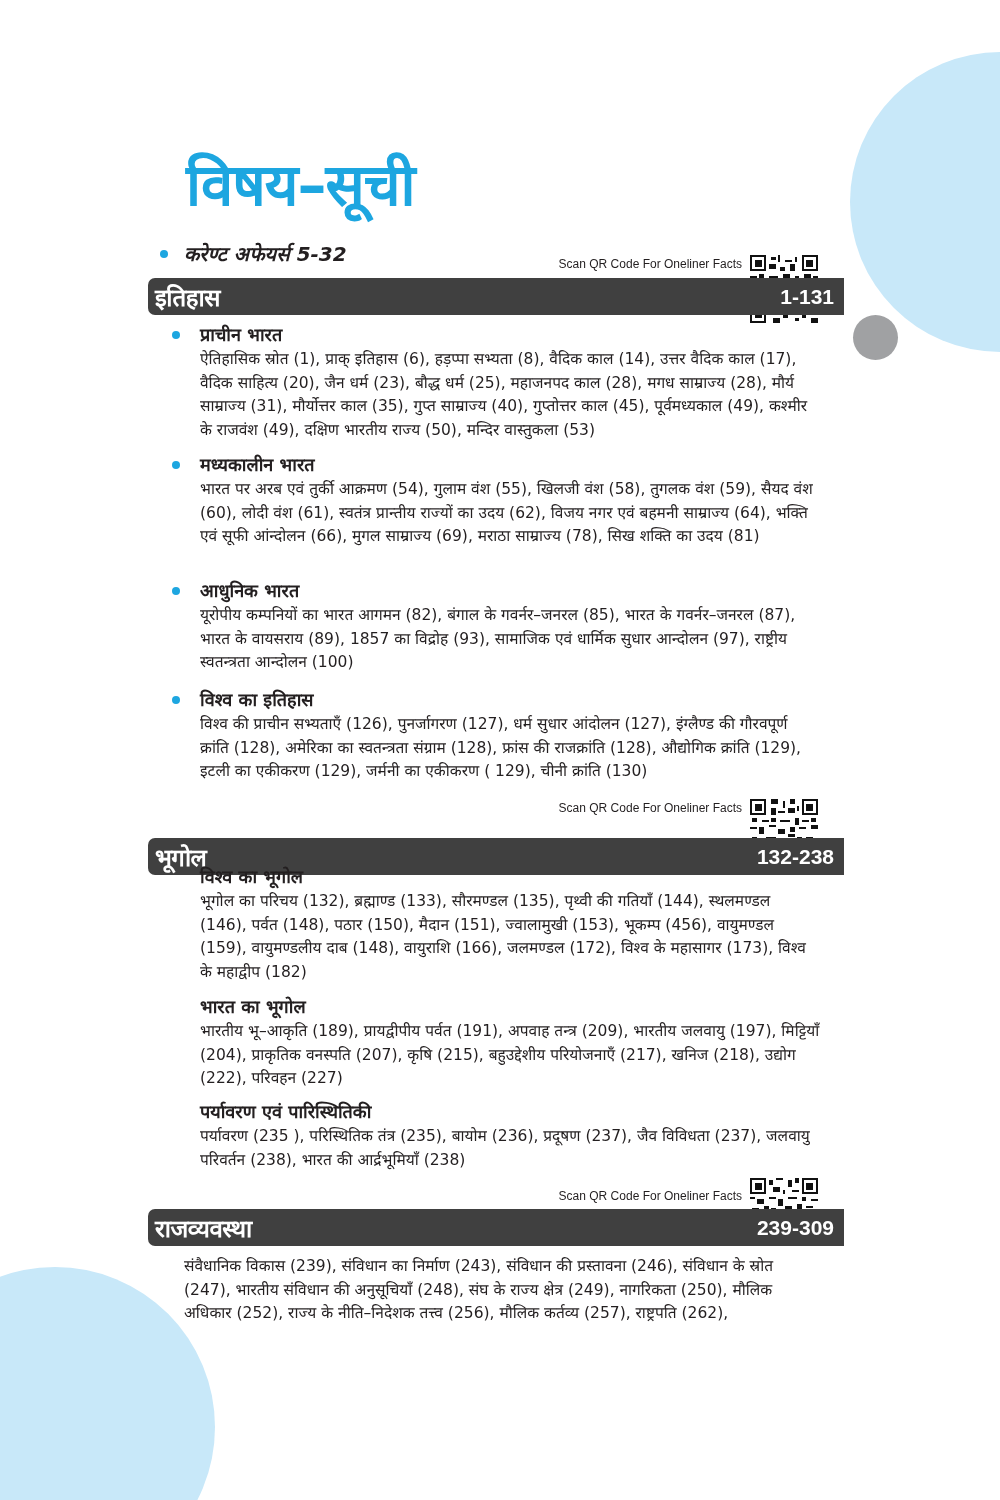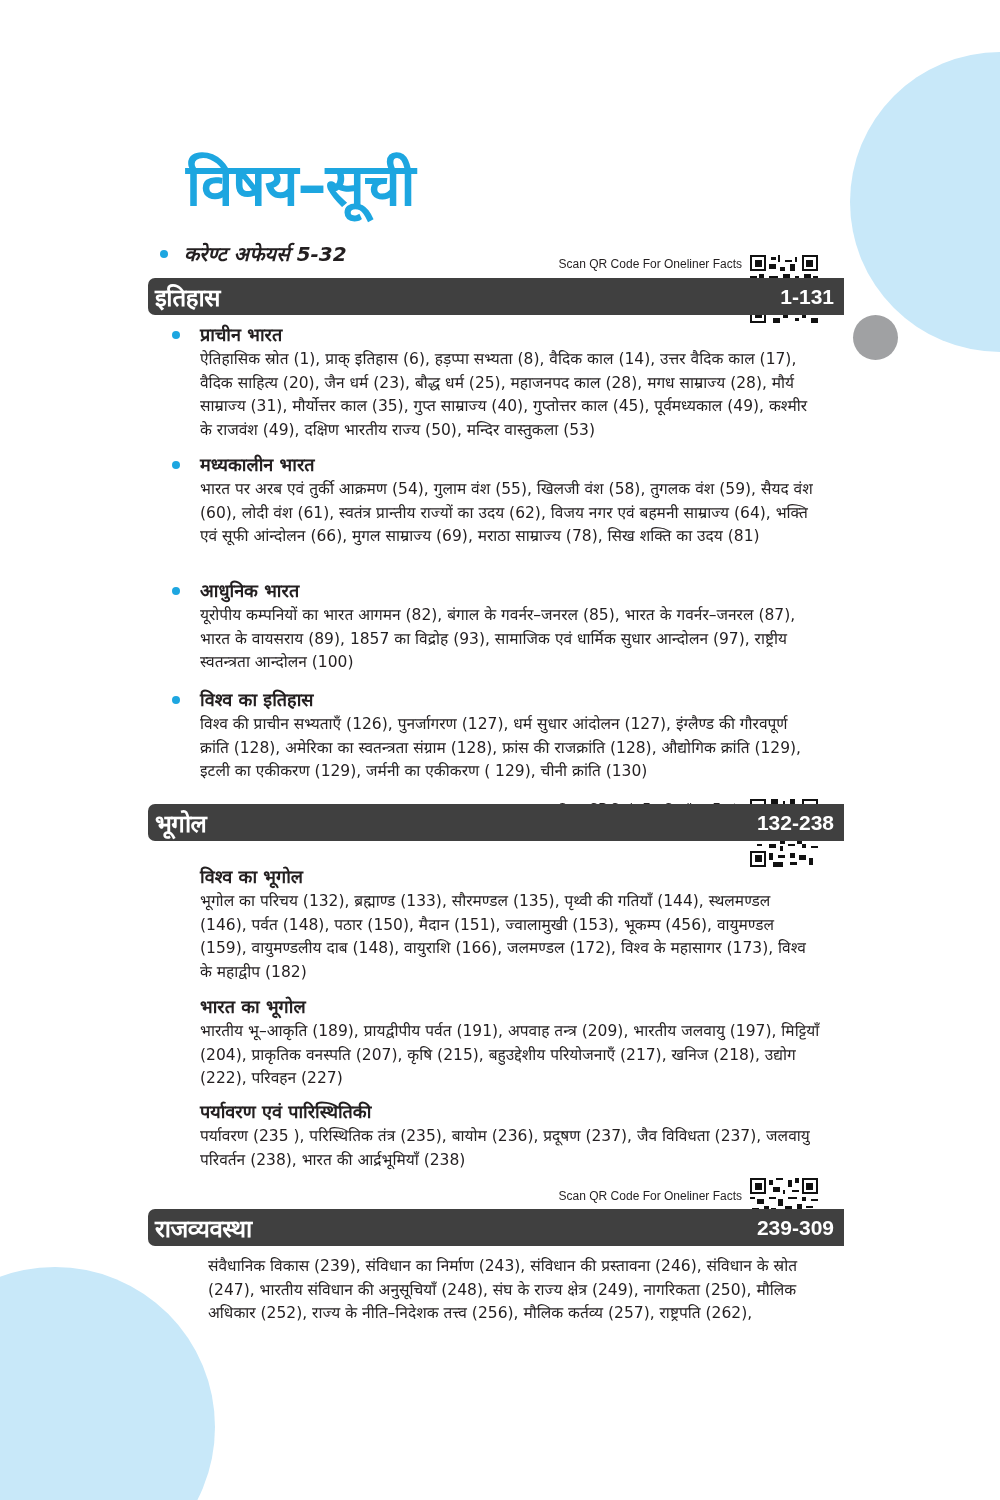--- a/index.html
+++ b/index.html
@@ -295,21 +295,21 @@
         <rect x="26" y="20" width="3" height="1"></rect>
       <rect x="8" y="23" width="2" height="3"></rect>
         <rect x="12" y="24" width="3" height="1"></rect>
         <rect x="17" y="23" width="2" height="2"></rect>
         <rect x="21" y="24" width="3" height="2"></rect>
         <rect x="25" y="25" width="2" height="3"></rect>
         <rect x="10" y="27" width="4" height="2"></rect>
         <rect x="17" y="27" width="3" height="1"></rect>
     </g>
   </svg>
-  <div class="banner" style="top:8px;gap:20px;">
+  <div class="banner" style="top:42px;gap:20px;">
     <span class="banner-title">भूगोल</span>
     <span class="banner-range">132-238</span>
   </div>
 
   <div class="entry" style="left:52px;top:68px;">
     <div class="entry-head">
         <span>विश्व का भूगोल</span>
       </div>
     <div class="entry-body">भूगोल का परिचय (132), ब्रह्माण्ड (133), सौरमण्डल (135), पृथ्वी की गतियाँ (144), स्थलमण्डल (146), पर्वत (148), पठार (150), मैदान (151), ज्वालामुखी (153), भूकम्प (456), वायुमण्डल (159), वायुमण्डलीय दाब (148), वायुराशि (166), जलमण्डल (172), विश्व के महासागर (173), विश्व के महाद्वीप (182)</div>
   </div>
@@ -383,16 +383,16 @@
         <rect x="9" y="27" width="3" height="2"></rect>
         <rect x="20" y="27" width="3" height="1"></rect>
         <rect x="25" y="27" width="4" height="2"></rect>
     </g>
   </svg>
   <div class="banner" style="top:31px;">
     <span class="banner-title">राजव्यवस्था</span>
     <span class="banner-range">239-309</span>
   </div>
 
-  <div class="entry" style="left:60px;top:77px;">
+  <div class="entry" style="left:36px;top:77px;">
     <div class="entry-body">संवैधानिक विकास (239), संविधान का निर्माण (243), संविधान की प्रस्तावना (246), संविधान के स्रोत (247), भारतीय संविधान की अनुसूचियाँ (248), संघ के राज्य क्षेत्र (249), नागरिकता (250), मौलिक अधिकार (252), राज्य के नीति–निदेशक तत्त्व (256), मौलिक कर्तव्य (257), राष्ट्रपति (262),</div>
   </div>
 </div>
 
 </body></html>

